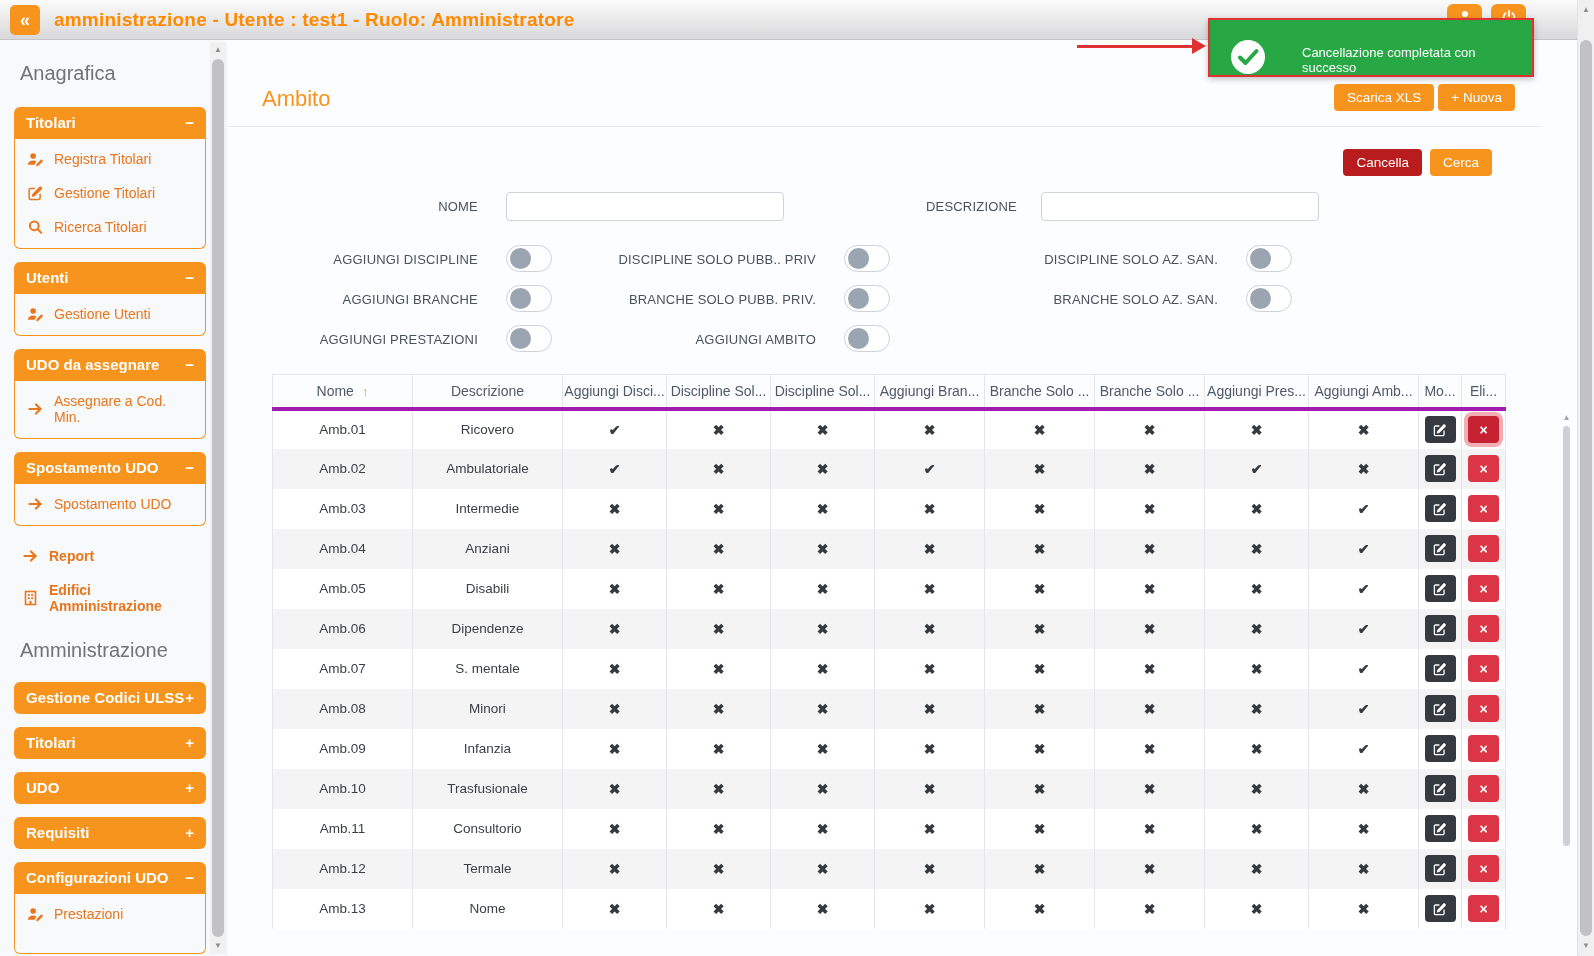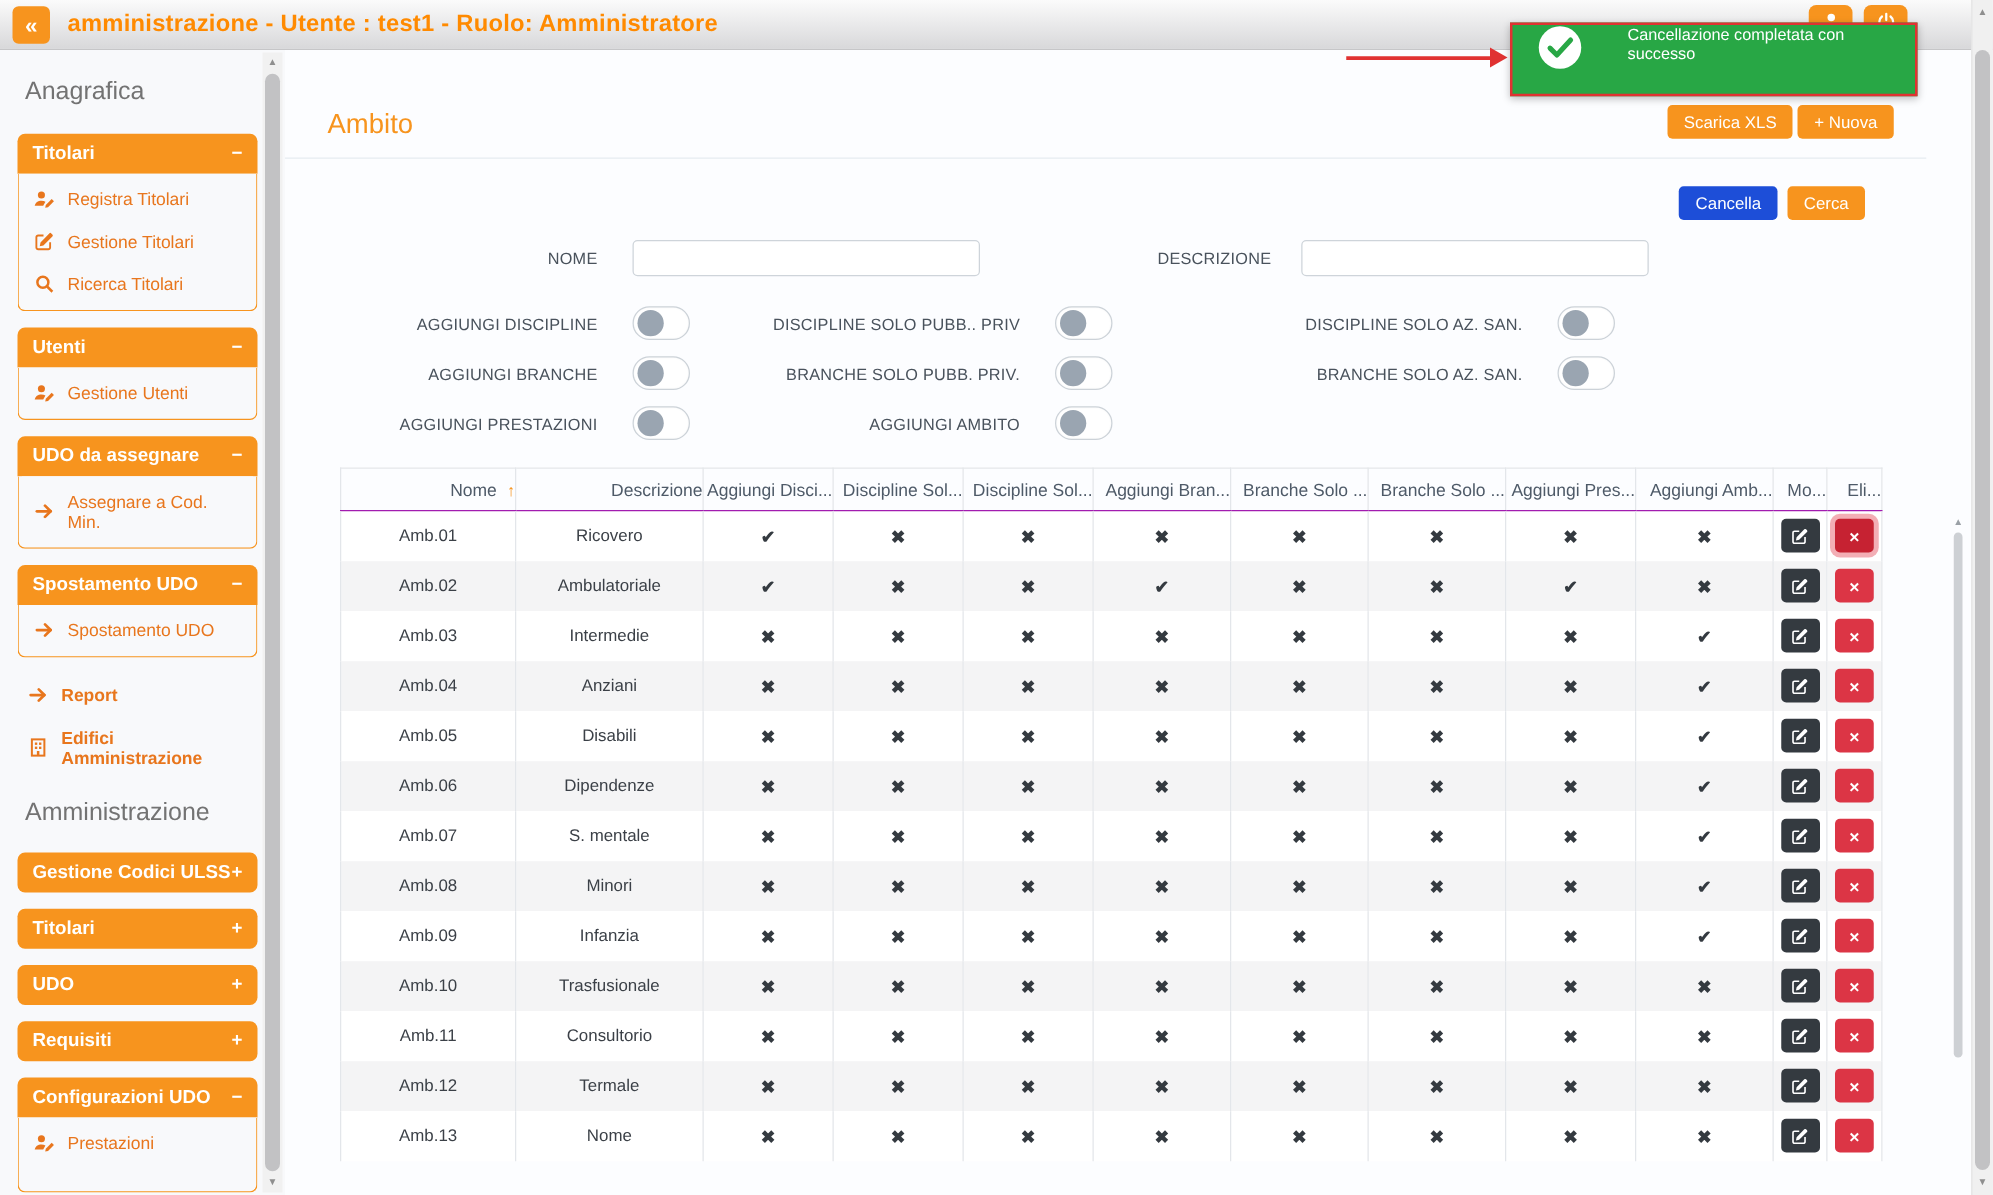--- a/index.html
+++ b/index.html
@@ -55,21 +55,21 @@
   .side-sb { position:absolute; top:2px; right:2px; width:16px; bottom:2px; background:#f1f1f1; }
   .side-sb .thumb { position:absolute; left:2px; right:2px; top:17px; bottom:17px; background:#c2c2c4; border-radius:7px; }
 
   
   .main { position:absolute; top:40px; left:228px; right:17px; bottom:0; background:#fcfdff; overflow:hidden; }
   .card-head { padding:46px 0 14px 34px; margin-right:36px; border-bottom:1px solid #e5ebf1; position:relative; }
   .page-title { font-size:22px; font-weight:normal; color:#f7941e; }
   .head-actions { position:absolute; right:26px; top:44px; display:flex; gap:4px; }
   .btn { border:none; border-radius:4px; color:#fff; font-size:13.5px; padding:6px 13px; cursor:pointer; font-family:inherit; }
   .btn.orange { background:#f7941e; }
-  .btn.gray { background:#1d4ed8; }
+  .btn.gray { background:#b91c1c; }
   .search-actions { display:flex; justify-content:flex-end; gap:8px; margin:22px 85px 0 0; }
 
   
   .filters { margin:16px 0 0 34px; }
   .frow1 { display:flex; align-items:center; }
   .flabel { display:block; font-size:13px; color:#49525c; text-align:right; letter-spacing:.2px; line-height:1.35; }
   .frow1 .flabel.l1 { width:216px; }
   .frow1 .flabel.l2 { width:205px; margin-left:28px; }
   .finput { width:278px; height:29px; margin-left:28px; border:1px solid #ced4da; border-radius:4px; background:#fff; padding:0 8px; font-size:13px; color:#333; }
   .finput:last-child { margin-left:24px; }
@@ -86,41 +86,41 @@
   .toggle .knob { position:absolute; left:3px; top:2px; width:21px; height:21px; border-radius:50%; background:#9aa5b1; }
 
   
   .table-zone { position:relative; margin:22px 0 0 44px; }
   table.grid { border-collapse:collapse; table-layout:fixed; width:1233px; background:#fff; }
   table.grid th, table.grid td {
     border-right:1px solid #e3e6ea; text-align:center; overflow:hidden; white-space:nowrap;
   }
   table.grid th {
     height:34px; font-size:14px; font-weight:normal; color:#4e5a68; background:#fcfdff;
-    border-top:1px solid #e3e6ea; border-bottom:1px solid #a21caf; cursor:pointer;text-align:right;
+    border-top:1px solid #e3e6ea; border-bottom:4px solid #a21caf; cursor:pointer;
   }
   table.grid th:first-child, table.grid td:first-child { border-left:1px solid #e3e6ea; }
   table.grid td { height:40px; font-size:13.5px; color:#3b4047; }
   table.grid tbody tr:nth-child(even) { background:#f4f4f5; }
   .sort-arrow { color:#f7941e; font-weight:bold; margin-left:8px; font-size:13px; }
   .mark { font-size:14px; font-weight:bold; color:#343a40; }
   .row-btn { width:31px; height:27px; border:none; border-radius:4px; color:#fff; cursor:pointer; display:inline-flex; align-items:center; justify-content:center; }
   .row-btn.edit { background:#343a40; }
   .row-btn.edit svg { width:14px; height:14px; }
   .row-btn.del { background:#dc3545; font-size:14px; font-weight:bold; line-height:1; }
   .row-btn.del.focused { background:#c62232; box-shadow:0 0 0 4px rgba(237,130,142,.65); }
 
   .tbl-sb { position:absolute; left:1289px; top:36px; width:11px; height:560px; }
   .tbl-sb .sb-arrow { color:#9aa0a6; }
   .tbl-sb .thumb { position:absolute; left:2px; right:2px; top:16px; height:420px; background:#cdd0d4; border-radius:5px; }
 
   
   .toast {
     position:absolute; left:1208px; top:18px; width:326px; height:59px; z-index:10;
-    background:#28a745; border:2px solid #e03232; display:flex; align-items:flex-start; padding:0 14px 0 20px;
+    background:#28a745; border:2px solid #e03232; display:flex; align-items:flex-end; padding:0 14px 0 20px;
     box-shadow:0 2px 6px rgba(0,0,0,.25);
   }
   .toast-icon { width:36px; height:36px; flex:none; }
   .toast-msg { color:#fff; font-size:13px; margin-left:36px; }
   .anno-shaft { position:absolute; left:1077px; top:45px; width:118px; height:3px; background:#e03232; z-index:10; }
   .anno-head {
     position:absolute; left:1192px; top:38px; width:0; height:0; z-index:10;
     border-left:14px solid #e03232; border-top:8.5px solid transparent; border-bottom:8.5px solid transparent;
   }
 </style>

